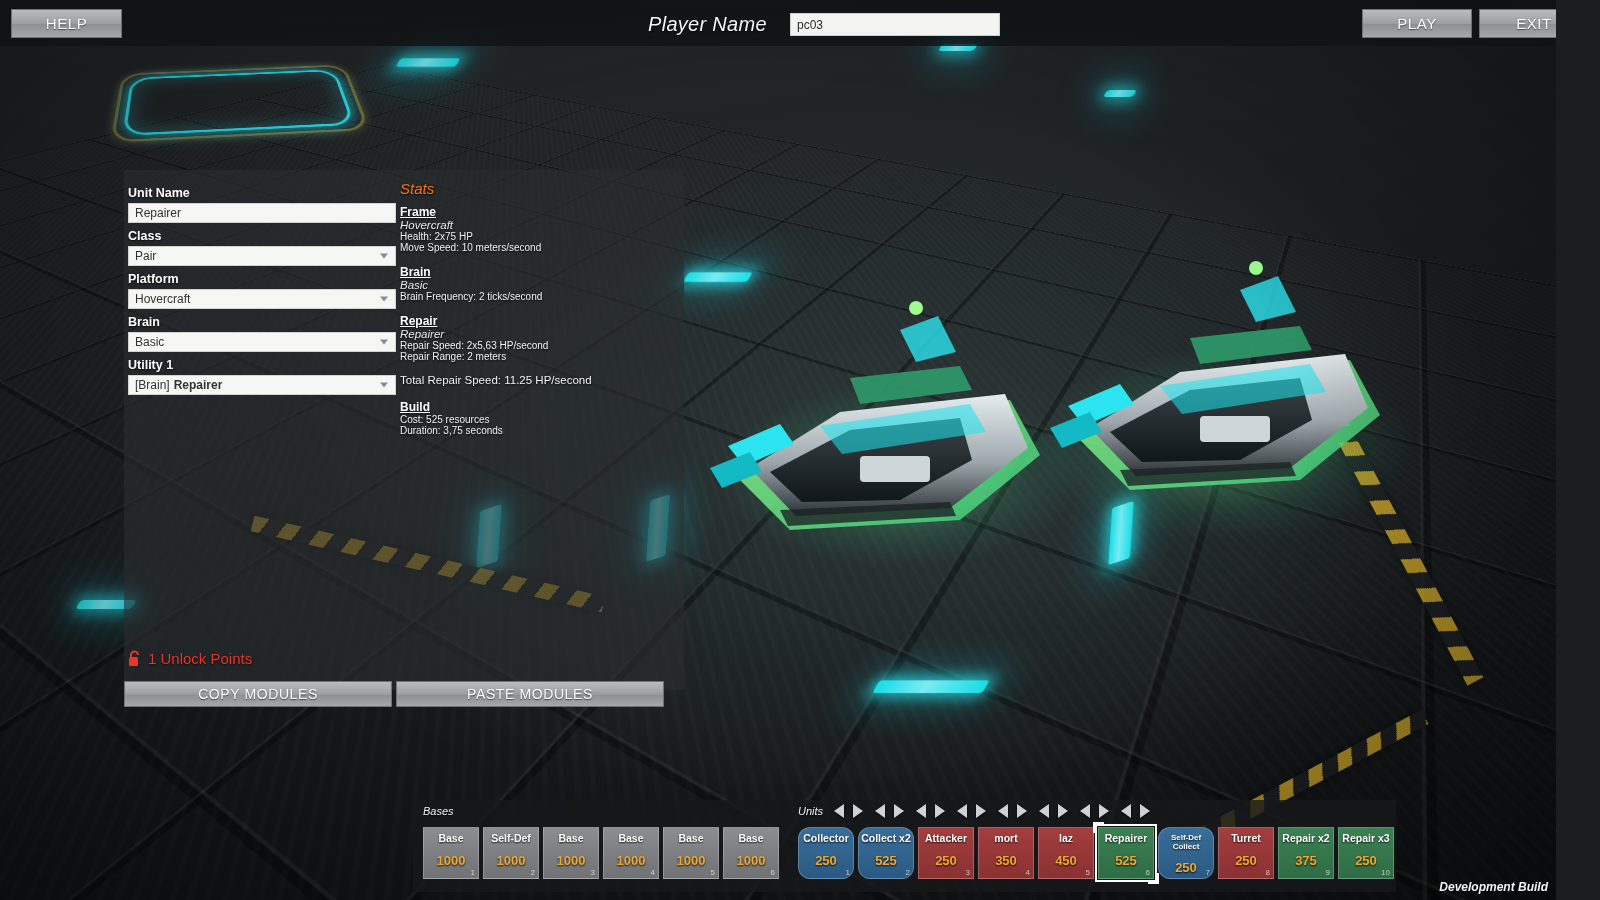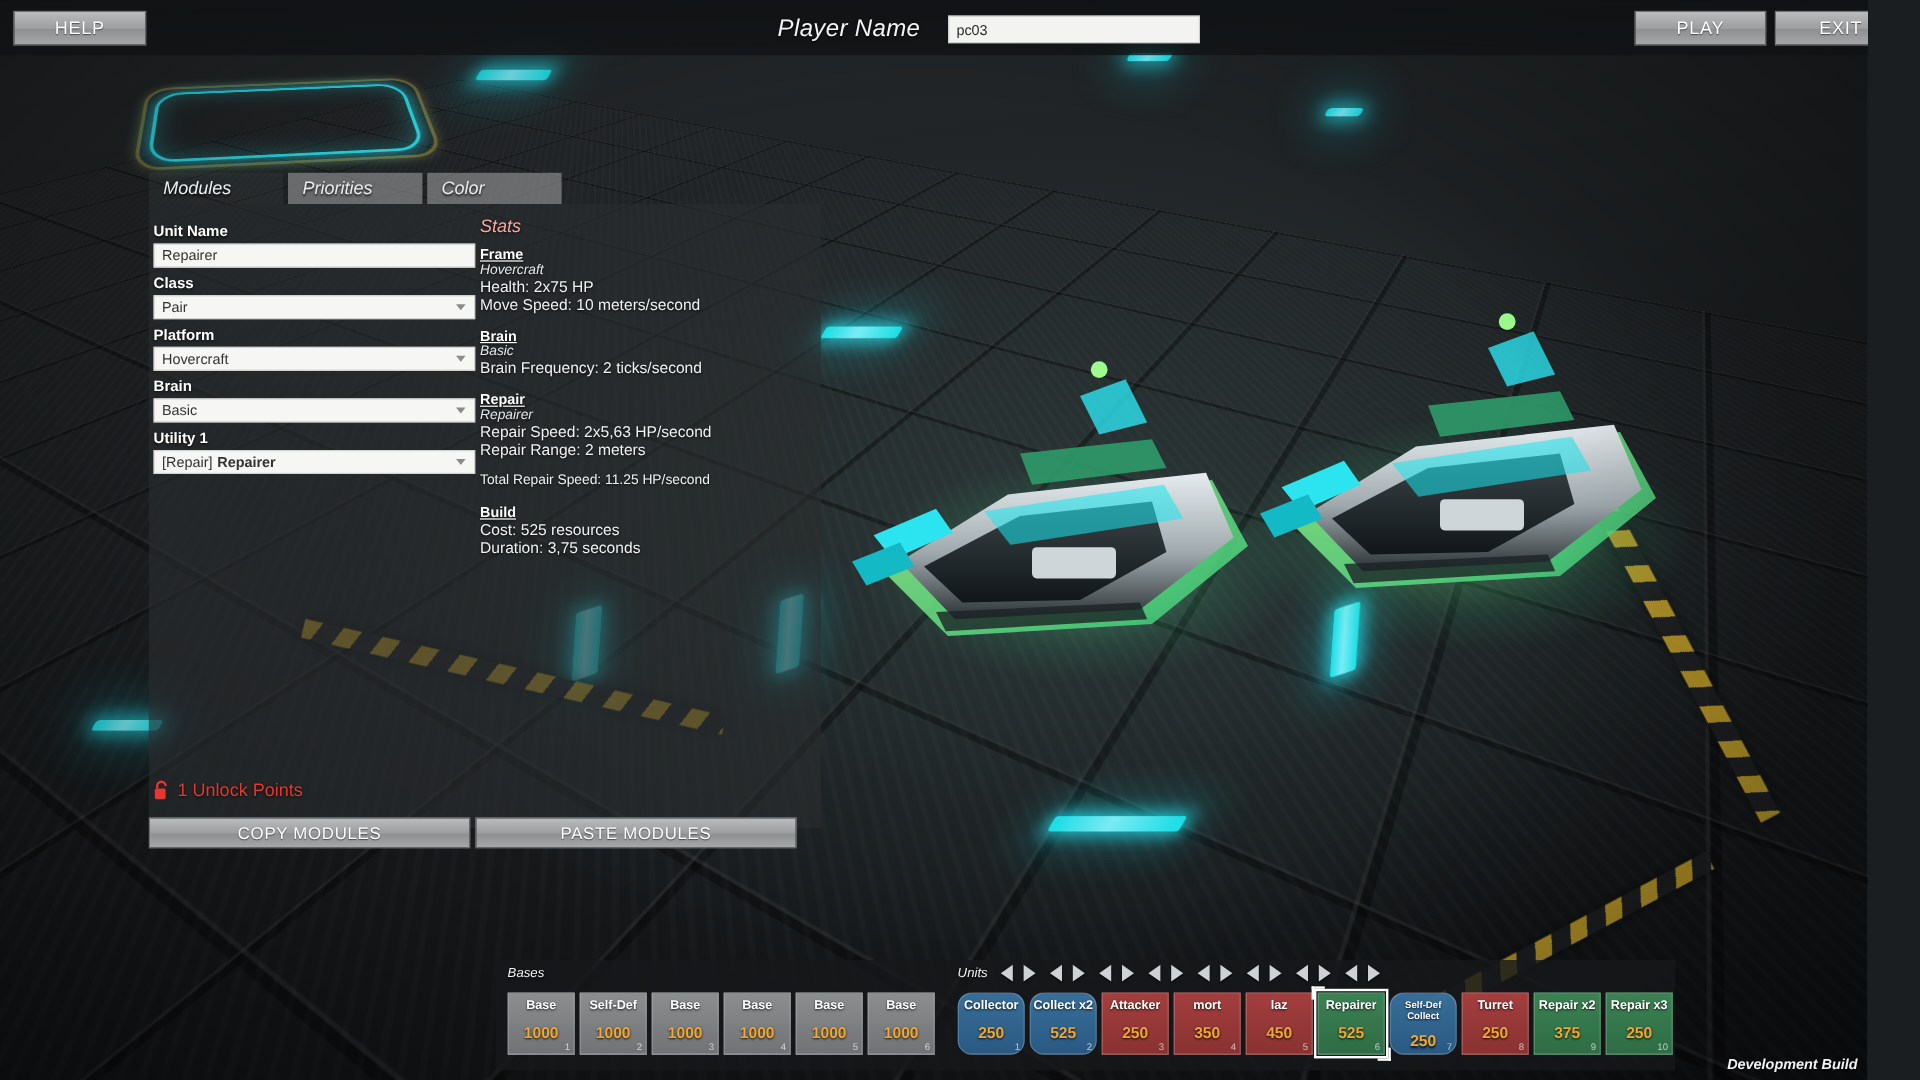--- a/index.html
+++ b/index.html
@@ -142,27 +142,27 @@
   }
   .field-select .caret {
     position: absolute; right: 7px; top: 50%; transform: translateY(-50%);
     width: 0; height: 0; border-left: 4.5px solid transparent;
     border-right: 4.5px solid transparent; border-top: 5px solid #8b8b8b;
   }
 
   
   .stats { position: absolute; left: 400px; top: 180px; width: 270px; color: #fff; }
   .stats-title {
-    font-style: italic; font-size: 15px; color: #fca5a5; margin-bottom: 8px;
+    font-style: italic; font-size: 15px; color: #f97316; margin-bottom: 8px;
     text-shadow: 0 1px 2px rgba(0,0,0,.85);
   }
   .sg { margin-bottom: 12px; }
   .sg h4 { font-size: 12px; font-weight: bold; color: #fff; text-shadow: 0 1px 2px rgba(0,0,0,.8); text-decoration: underline; }
   .sg .sub { font-size: 11.5px; font-style: italic; color: #e7e9ea; text-shadow: 0 1px 2px rgba(0,0,0,.8); }
-  .sg .ln { font-size: 13px; color: #f0f1f2; text-shadow: 0 1px 2px rgba(0,0,0,.8); }
+  .sg .ln { font-size: 10px; color: #f0f1f2; text-shadow: 0 1px 2px rgba(0,0,0,.8); }
   .total-line { font-size: 11.5px; color: #f0f1f2; margin-bottom: 14px; text-shadow: 0 1px 2px rgba(0,0,0,.8); }
 
   
   #unlock-row {
     position: absolute; left: 128px; top: 650px; display: flex; align-items: center; gap: 6px;
   }
   #unlock-text { font-size: 15px; color: #e8362c; text-shadow: 0 1px 2px rgba(0,0,0,.8); }
   #copy-modules-button  { position: absolute; left: 124px; top: 681px; width: 268px; height: 26px; font-size: 14px; }
   #paste-modules-button { position: absolute; left: 396px; top: 681px; width: 268px; height: 26px; font-size: 14px; }
 
@@ -306,25 +306,20 @@
 
   <div class="vig"></div>
 
   <div class="topbar"></div>
   <div class="btn" id="help-button">HELP</div>
   <div class="btn" id="play-button">PLAY</div>
   <div class="btn" id="exit-button">EXIT</div>
   <div id="player-name-label">Player Name</div>
   <input id="player-name-input" type="text" value="pc03" style="">
 
-  <div class="tabs">
-    <div class="tab active">Modules</div>
-    <div class="tab idle">Priorities</div>
-    <div class="tab idle">Color</div>
-  </div>
 
   <div class="panel"></div>
 
   <div class="form">
     <div class="field-label">Unit Name</div>
     <div class="field-input">
       <span>Repairer</span>
     </div>
 
     <div class="field-label">Class</div>
@@ -340,21 +335,21 @@
     </div>
 
     <div class="field-label">Brain</div>
     <div class="field-select">
       <span>Basic</span>
       <span class="caret"></span>
     </div>
 
     <div class="field-label">Utility 1</div>
     <div class="field-select">
-      <span class="muted">[Repair]</span>
+      <span class="muted">[Brain]</span>
       <span style="font-weight:bold;margin-left:4px;">Repairer</span>
       <span class="caret"></span>
     </div>
   </div>
 
   <div class="stats">
     <div class="stats-title">Stats</div>
 
     <div class="sg">
       <h4>Frame</h4>

